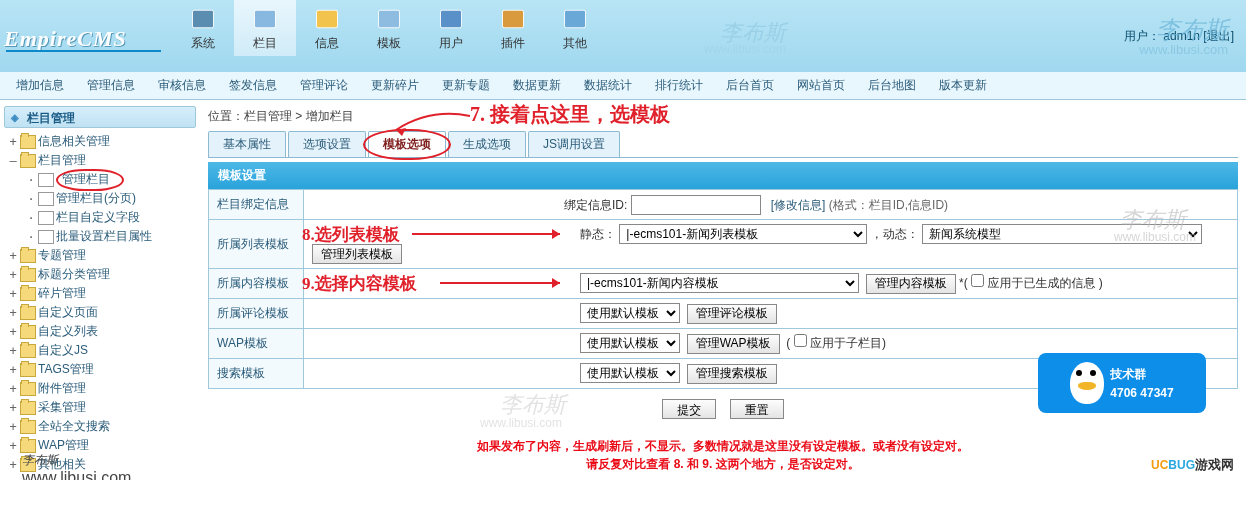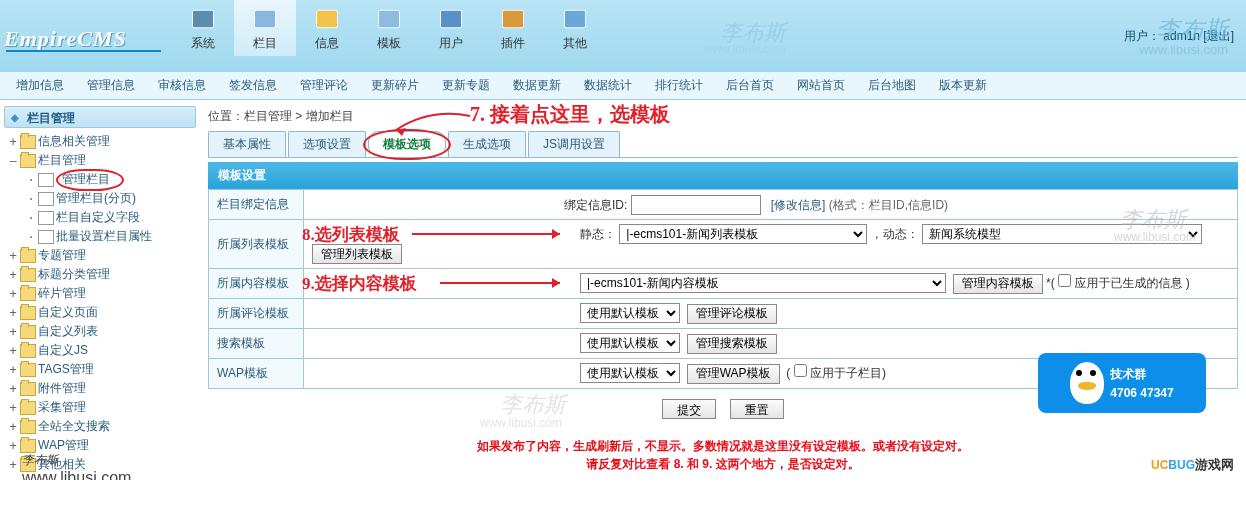--- a/index.html
+++ b/index.html
@@ -31,21 +31,21 @@
 .tic { width:14px; text-align:center; color:#666; font-family:monospace; }
 .fic { width:16px; height:14px; display:inline-block; background:#f5d97a; border:1px solid #c8a83c; margin-right:2px; position:relative; }
 .fic:before { content:""; position:absolute; top:-3px; left:0; width:6px; height:3px; background:#f5d97a; border:1px solid #c8a83c; border-bottom:none; }
 .fic.file { background:#fff; border:1px solid #999; }
 .fic.file:before { display:none; }
 .circled { border:2px solid #e0202a; border-radius:50%/60%; padding:0 12px 1px 4px; display:inline-block; }
 .content { flex:1; padding:6px 8px 0 8px; position:relative; }
 .breadcrumb { color:#444; padding:2px 0 6px 0; }
 .tabs { display:flex; border-bottom:1px solid #8cbad2; }
 .tab { padding:4px 14px; background:#e4f2fb; border:1px solid #8cbad2; border-bottom:none; margin-right:2px; color:#2b5c7a; cursor:pointer; border-radius:2px 2px 0 0; }
-.tab.active { background:#fff; font-weight:bold; color:#15803d;border-radius:11px; }
+.tab.active { background:#fff; font-weight:bold; color:#7f1d1d; }
 .tab.circled-tab { position:relative; }
 .tab.circled-tab:after { content:""; position:absolute; left:-6px; top:-3px; right:-6px; bottom:-3px; border:2px solid #e0202a; border-radius:50%/55%; pointer-events:none; }
 .annotation { position:absolute; color:#e0202a; font-size:20px; font-weight:bold; font-family:"SimHei","Microsoft YaHei"; pointer-events:none; }
 .arrow-img { position:absolute; pointer-events:none; }
 .panel-title { background:linear-gradient(#4db8e6,#29a3db); color:#fff; padding:5px 10px; font-weight:bold; margin-top:4px; }
 table.form { width:100%; border-collapse:collapse; }
 table.form td { border:1px solid #a0c8dc; padding:4px 8px; height:30px; color:#333; background:#fff; vertical-align:middle; }
 table.form td.label { width:95px; background:#f3fafe; color:#2b5c7a; white-space:nowrap; }
 select,input[type=text] { font-size:12px; border:1px solid #888; height:20px; padding:0 2px; background:#fff; }
 .btnlike { height:20px; border:1px solid #888; background:linear-gradient(#fdfdfd,#e4e4e4); padding:0 8px; cursor:pointer; font-size:12px; }
@@ -218,50 +218,50 @@
         </td>
       </tr>
       <tr>
         <td class="label">所属内容模板</td>
         <td style="position:relative;">
           <span class="annotation" style="position:absolute;left:-2px;top:3px;font-size:17px;">9.选择内容模板</span>
           <svg class="arrow-img" style="left:136px;top:6px;" width="132" height="16">
                 <line x1="0" y1="8" x2="120" y2="8" stroke="#e0202a" stroke-width="2"></line>
                 <path d="M120 8 l-8 -5 v10 z" fill="#e0202a"></path>
               </svg>
-          <select style="width:366px;margin-left:268px;"><option>|-ecms101-新闻内容模板</option></select>
+          <select style="width:279px;margin-left:268px;"><option>|-ecms101-新闻内容模板</option></select>
           &nbsp;<button class="btnlike">管理内容模板</button>
           <span>*(</span>
           <input type="checkbox" style="">
           <span>应用于已生成的信息  )</span>
         </td>
       </tr>
       <tr>
         <td class="label">所属评论模板</td>
         <td>
           <select style="width:100px;margin-left:268px;"><option>使用默认模板</option></select>
           &nbsp;<button class="btnlike">管理评论模板</button>
-        </td>
-      </tr>
-      <tr>
-        <td class="label">搜索模板</td>
-        <td>
-          <select style="width:100px;margin-left:268px;"><option>使用默认模板</option></select>
-          &nbsp;<button class="btnlike">管理搜索模板</button>
         </td>
       </tr>
       <tr>
         <td class="label">WAP模板</td>
         <td>
           <select style="width:100px;margin-left:268px;"><option>使用默认模板</option></select>
           &nbsp;<button class="btnlike">管理WAP模板</button>
           &nbsp;( <input type="checkbox" style="">
           <span>应用于子栏目)</span>
         </td>
       </tr>
+      <tr>
+        <td class="label">搜索模板</td>
+        <td>
+          <select style="width:100px;margin-left:268px;"><option>使用默认模板</option></select>
+          &nbsp;<button class="btnlike">管理搜索模板</button>
+        </td>
+      </tr>
     </tbody>
       </table>
 
     <div class="btn-row">
       <button class="btnlike" style="padding:2px 14px;">提交</button>
       &nbsp;&nbsp;
       <button class="btnlike" style="padding:2px 14px;">重置</button>
     </div>
 
     <div class="big-note">

